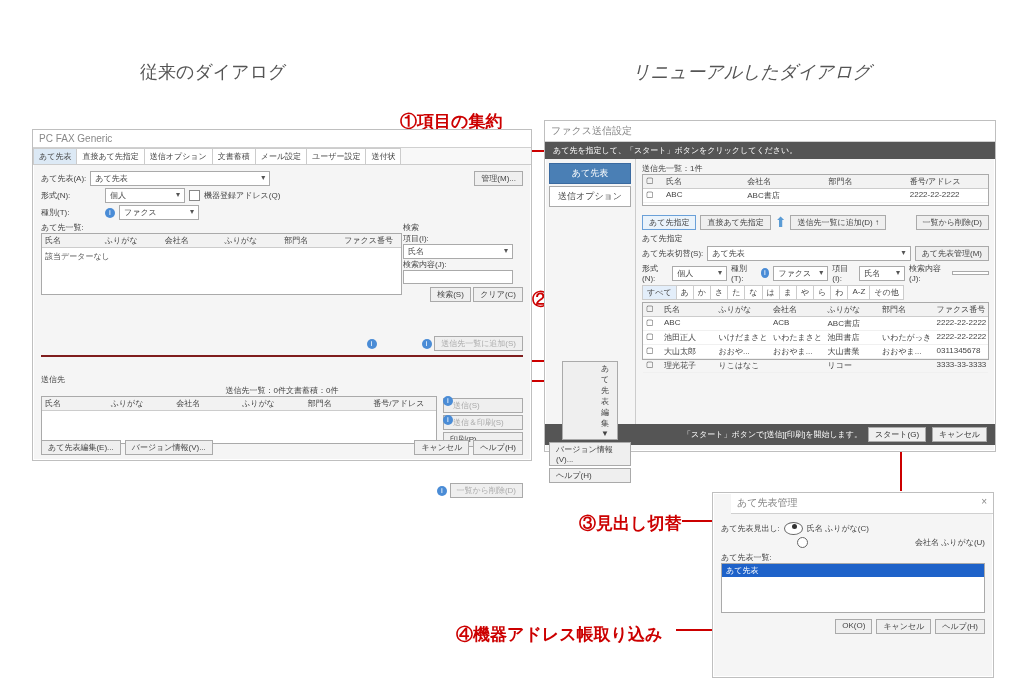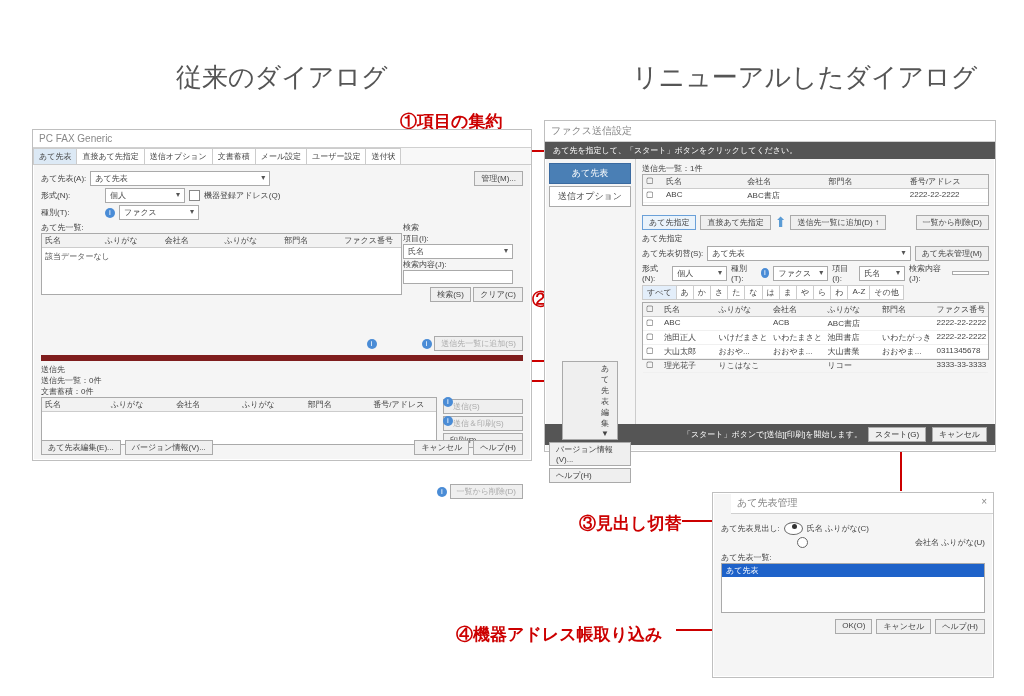--- a/index.html
+++ b/index.html
@@ -1,16 +1,16 @@
 <!DOCTYPE html>
 <html><head>
 <meta charset="utf-8">
 <style>
 body { margin:0; background:#fff; width:1024px; height:696px; position:relative; font-family:"Yu Gothic",Meiryo,sans-serif; color:#444; }
-.title { position:absolute; font-size:26px; color:#555;margin-left:36px; }
+.title { position:absolute; font-size:18px; color:#555; }
 .callout-label { position:absolute; font-size:17px; color:#c00; font-weight:bold; }
 .callout-line { position:absolute; background:#c00; }
 .callout-box { position:absolute; border:1.5px solid #c00; }
 
 .dlg { position:absolute; background:#f5f5f5; border:1px solid #bfbfbf; font-size:9px; box-shadow:0 0 0 1px #fff inset; }
 .dlg-title { background:#fff; padding:3px 6px; border-bottom:1px solid #d0d0d0; font-size:10px; color:#888; }
 .tabs { display:flex; background:#f8f8f8; border-bottom:1px solid #ccc; }
 .tab { padding:2px 5px; border:1px solid #ccc; border-bottom:none; background:#fff; margin-right:-1px; font-size:8px; }
 .tab.active { background:#dce9f5; }
 .vtab { border:1px solid #aaa; padding:3px 6px; margin-bottom:2px; background:#fff; font-size:9px; text-align:center; }
@@ -31,21 +31,21 @@
 .info-icon { display:inline-block; width:10px; height:10px; border-radius:50%; background:#4a8cd6; color:#fff; font-size:8px; line-height:10px; text-align:center; }
 .chk { display:inline-block; width:9px; height:9px; border:1px solid #888; background:#fff; }
 .dark-bar { background:#555; color:#fff; padding:3px 8px; font-size:8px; }
 .radio { display:inline-block; width:9px; height:9px; border:1px solid #666; border-radius:50%; background:#fff; position:relative; }
 .radio.sel::after { content:""; position:absolute; left:1px; top:1px; width:5px; height:5px; border-radius:50%; background:#333; }
 </style>
 </head>
 <body>
 
 <div class="title" style="left:140px; top:60px;">従来のダイアログ</div>
-<div class="title" style="left:596px; top:60px;">リニューアルしたダイアログ</div>
+<div class="title" style="left:632px; top:60px;font-style:italic;">リニューアルしたダイアログ</div>
 
 <div class="callout-label" style="left:400px; top:110px;">①項目の集約</div>
 <div class="callout-label" style="left:400px; top:343px;">①項目の集約</div>
 <div class="callout-label" style="left:532px; top:288px;">②見出しタブ</div>
 <div class="callout-label" style="left:579px; top:512px;">③見出し切替</div>
 <div class="callout-label" style="left:456px; top:623px;">④機器アドレス帳取り込み</div>
 
 <div class="callout-box" style="left:37px; top:145px; width:344px; height:14px;"></div>
 <div class="callout-box" style="left:549px; top:144px; width:72px; height:30px;"></div>
 <div class="callout-box" style="left:371px; top:358px; width:74px; height:50px;"></div>
@@ -124,23 +124,23 @@
       </div>
     </div>
 
     <div style="text-align:right; margin-top:2px;">
       <span class="info-icon">i</span>
       <span style="width:40px; display:inline-block;"></span>
       <span class="info-icon">i</span>
       <span class="btn disabled">送信先一覧に追加(S)</span>
     </div>
 
-    <div style="border-top:6px solid #7f1d1d; margin-top:4px; padding-top:3px;">
+    <div style="border-top:2px solid #7f1d1d; margin-top:4px; padding-top:17px;">
       <div class="label">送信先</div>
-      <div style="display:flex; justify-content:center;flex-direction:column;">
+      <div style="display:flex; justify-content:center;">
         <span class="label">送信先一覧：0件</span>
         <span class="label">文書蓄積：0件</span>
       </div>
       <div style="display:flex; gap:6px;">
         <div class="list" style="flex:1; height:46px;">
           <div class="list-hdr">
             <span>氏名</span>
               <span>ふりがな</span>
               <span>会社名</span>
               <span>ふりがな</span>

